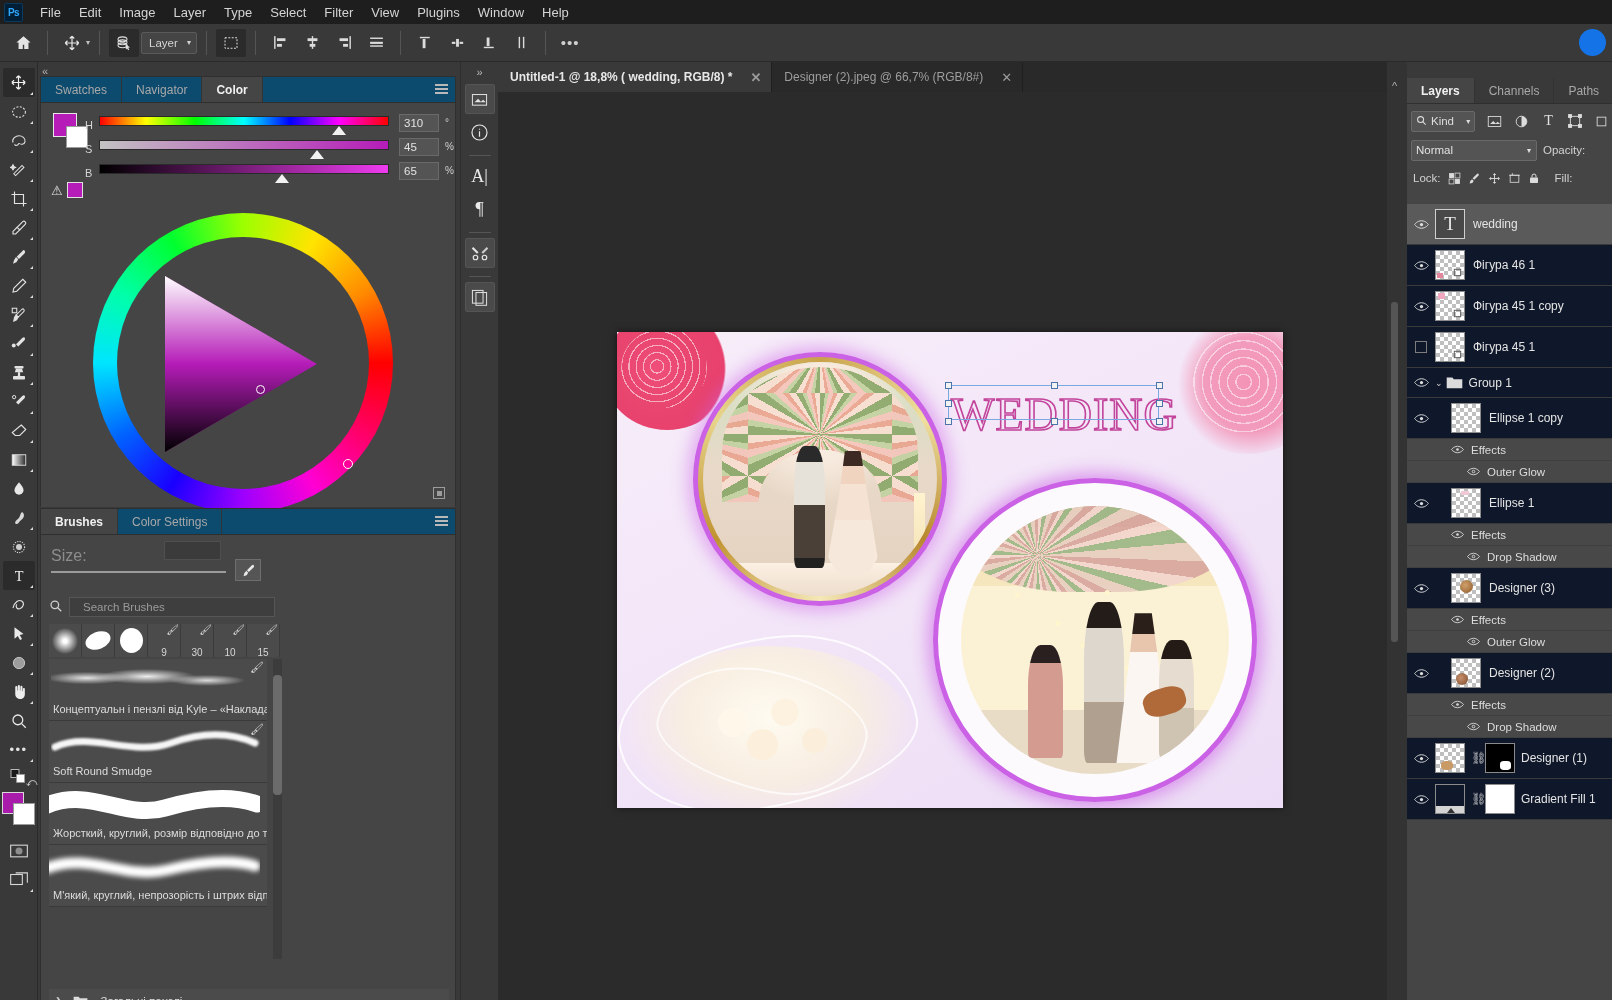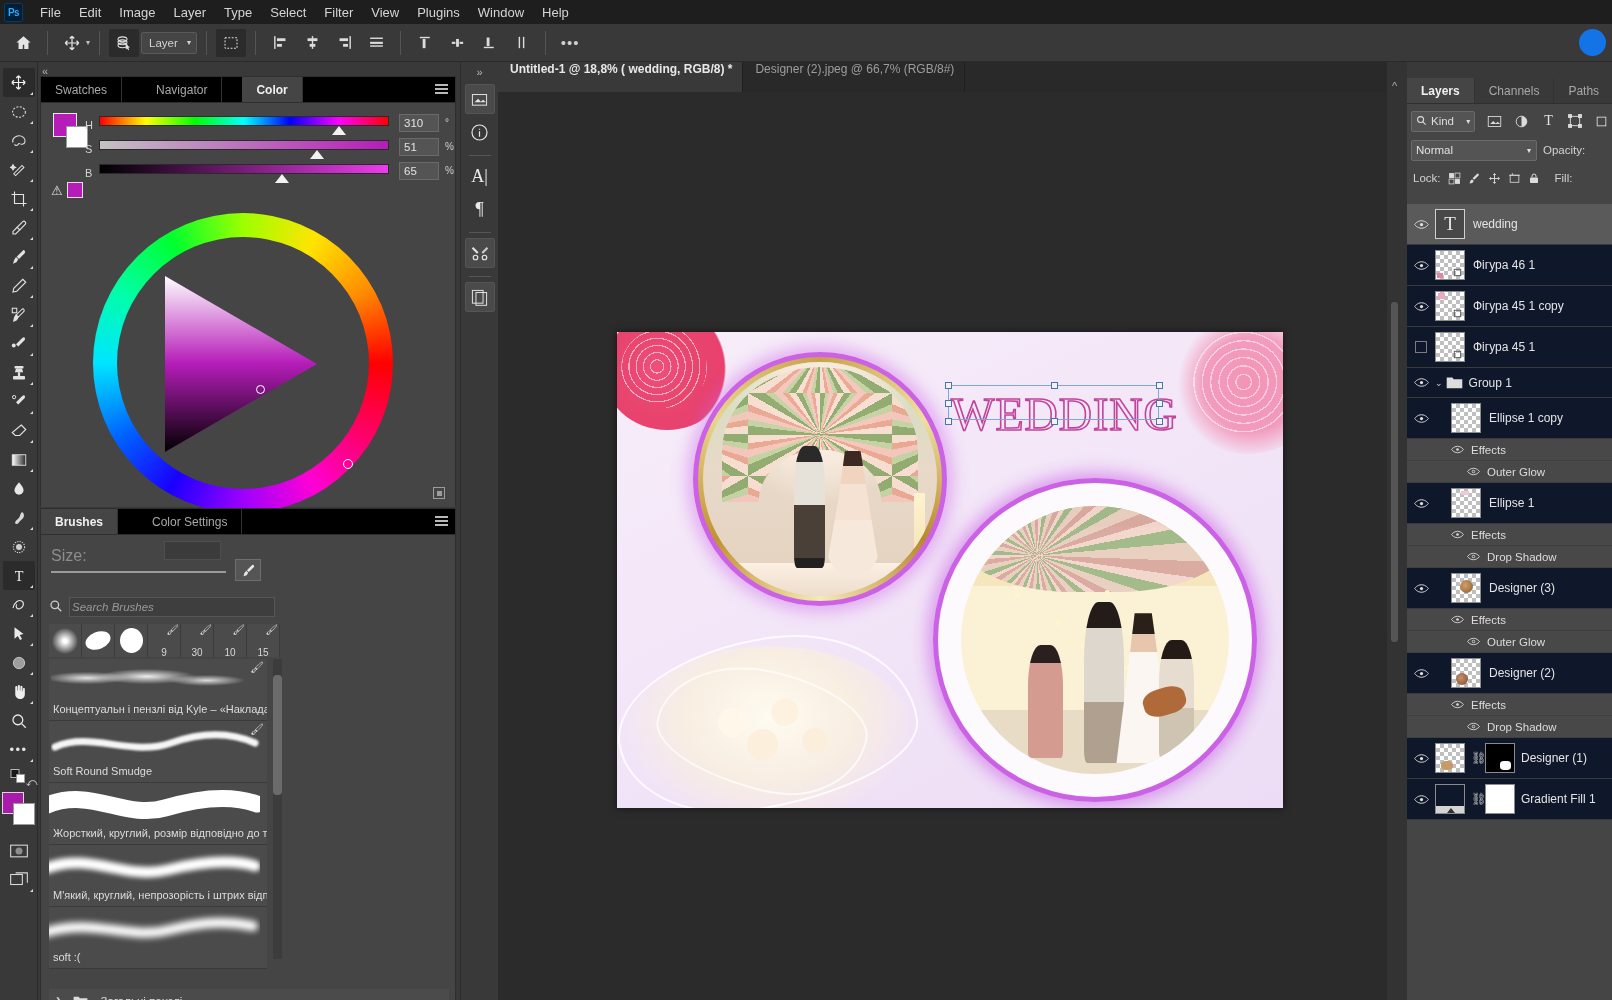--- a/index.html
+++ b/index.html
@@ -85,22 +85,22 @@
     position:absolute; left:38px; top:62px; width:422px; height:938px;
     background:#393939;
   }
   .dock-collapse{
     position:absolute; left:4px; top:3px; font-size:11px; color:#b4b4b4;
   }
   .panel{
     position:absolute; left:2px; background:#454545; border:1px solid #2f2f2f;
   }
   .panel-tabs{
-    height:26px; background:#000000; display:flex; align-items:stretch;
-    position:relative; border-bottom:1px solid #2f2f2f;gap:20px;
+    height:26px; background:#0c4a6e; display:flex; align-items:stretch;
+    position:relative; border-bottom:1px solid #2f2f2f;
   }
   .ptab{
     padding:0 14px; display:flex;align-items:center; font-size:12px; color:#a8a8a8;
     cursor:default; border-right:1px solid #333;
   }
   .ptab.active{ background:#454545; color:#f0f0f0; font-weight:bold; }
   .panel-menu{
     position:absolute; right:7px; top:7px; width:13px;height:11px; cursor:default;
   }
   .panel-menu i{ display:block; height:1.6px; background:#b9b9b9; margin-bottom:2.6px; }
@@ -175,22 +175,22 @@
   .size-field{ position:absolute; left:123px; top:6px; width:57px;height:19px;background:#3b3b3b;border:1px solid #4f4f4f;}
   .size-slider{ position:absolute; left:10px; top:36px; width:175px; height:2px; background:#9b9b9b; }
   .brush-icon-btn{
     position:absolute; left:194px; top:24px; width:26px;height:22px;
     background:#555; border:1px solid #6e6e6e; display:flex;align-items:center;justify-content:center;
   }
   .search-row{ position:absolute; left:8px; top:62px; width:228px; height:20px; }
   .search-ic{ position:absolute; left:0; top:2px; }
   .search-box{
     position:absolute; left:20px; top:0; width:206px; height:20px; background:#3e3e3e;
-    border:1px solid #565656; color:#9a9a9a; font-size:11.5px; font-style:italic;
-    padding:0 2px; display:flex; align-items:center;
+    border:1px solid #565656; color:#9a9a9a; font-size:11.5px; 
+    padding:0 13px; display:flex; align-items:center;
   }
   .brush-preset-row{ position:absolute; left:8px; top:89px; display:flex; }
   .bp-cell{
     width:33px;height:33px; border-right:1px solid #3b3b3b; position:relative;
     display:flex; align-items:center; justify-content:center; background:#4b4b4b;
   }
   .bp-num{ position:absolute; bottom:-1px; left:0; width:100%; text-align:center; font-size:10px; color:#d6d6d6;}
   .bp-tip{ position:absolute; right:1px; top:0px; font-size:10px; color:#dcdcdc; }
   .brush-list{ position:absolute; left:8px; top:124px; width:218px; }
   .bl-item{ border-bottom:1px solid #3a3a3a; background:#4b4b4b; padding-bottom:2px; }
@@ -222,21 +222,21 @@
   .mr-sep{ width:22px; height:1px; background:#555; margin:5px 0; }
 
   
   .tabbar{
     position:absolute; left:498px; top:62px; width:888px; height:30px;
     background:#292929; display:flex; align-items:stretch;
   }
   .dtab{
     display:flex; align-items:center; gap:18px; padding:0 10px 0 12px;
     font-size:12px; color:#9d9d9d; background:#292929; border-right:1px solid #1f1f1f;
-    cursor:default; white-space:nowrap;flex-direction:column;
+    cursor:default; white-space:nowrap;
   }
   .dtab.active{ background:#393939; color:#e8e8e8; font-weight:bold; }
   .dtab .x{ font-size:13px; color:#9b9b9b; }
 
   
   .canvas-area{
     position:absolute; left:498px; top:92px; width:888px; height:908px;
     background:#2b2b2b; overflow:hidden;
   }
   .doc{
@@ -811,21 +811,21 @@
           <div class="slider-track h-track"></div>
           <div class="slider-thumb" style="left:233px;"></div>
           <div class="slider-field">310</div>
           <span class="slider-unit">°</span>
         </div>
 
         <div class="slider-row" style="top:34px;">
           <span class="slider-label">S</span>
           <div class="slider-track s-track"></div>
           <div class="slider-thumb" style="left:211px;"></div>
-          <div class="slider-field">51</div>
+          <div class="slider-field">45</div>
           <span class="slider-unit">%</span>
         </div>
 
         <div class="slider-row" style="top:58px;">
           <span class="slider-label">B</span>
           <div class="slider-track b-track"></div>
           <div class="slider-thumb" style="left:176px;"></div>
           <div class="slider-field">65</div>
           <span class="slider-unit">%</span>
         </div>
@@ -931,28 +931,20 @@
             </div>
             <div class="bl-name">Жорсткий, круглий, розмір відповідно до тиску</div>
           </div>
           <div class="bl-item">
             <div class="bl-stroke">
               <svg width="215" height="42" style="position:absolute;left:-4px;top:1px;">
                 <path d="M2 22 C45 6, 80 34, 122 24 S190 14, 210 20" stroke="#ffffff" stroke-width="11" fill="none" stroke-linecap="round" filter="blur(2.6px)"></path>
               </svg>
             </div>
             <div class="bl-name">М'який, круглий, непрозорість і штрих відпові...</div>
-          </div>
-          <div class="bl-item">
-            <div class="bl-stroke">
-              <svg width="215" height="42" style="position:absolute;left:-4px;top:1px;">
-                <path d="M2 24 C48 10, 84 32, 124 22 S188 14, 208 18" stroke="#ffffff" stroke-width="10" fill="none" stroke-linecap="round" filter="blur(3px)"></path>
-              </svg>
-            </div>
-            <div class="bl-name">soft :(</div>
           </div>
         </div>
 
         <span class="bl-scroll-up">^</span>
         <div class="bl-scroll">
           <div class="bl-scroll-thumb"></div>
         </div>
 
         <div class="folder-row">
           <span class="chev">❯</span>

